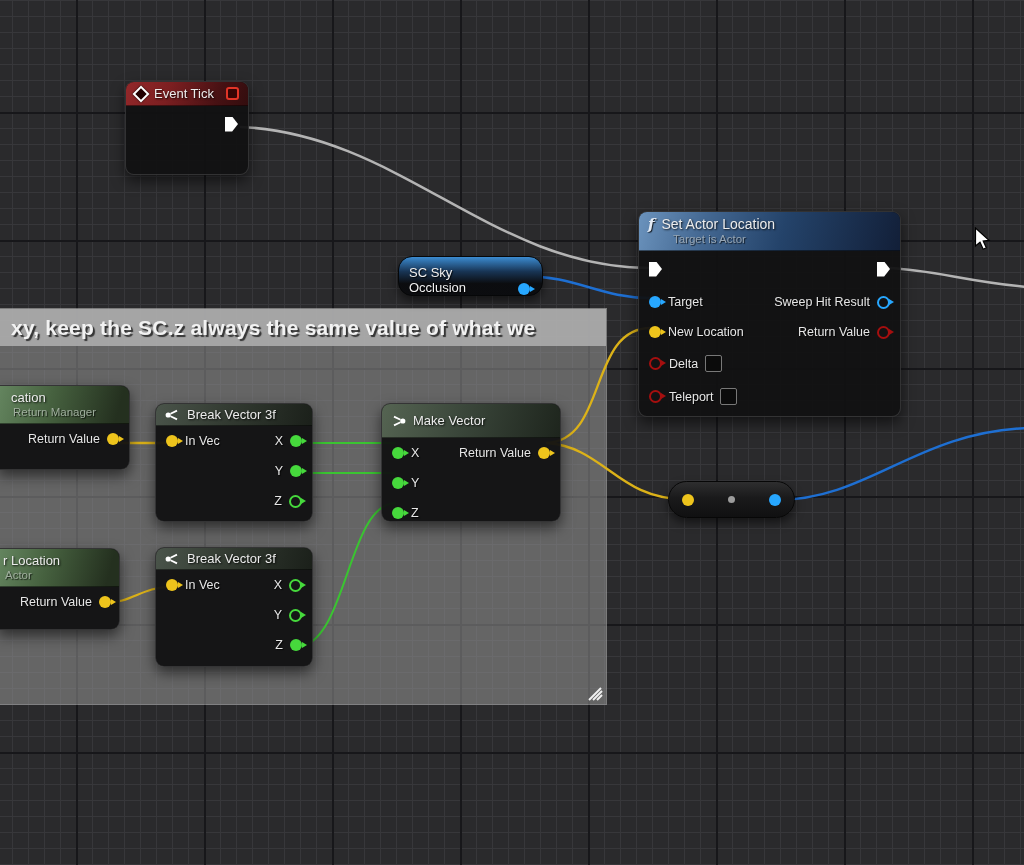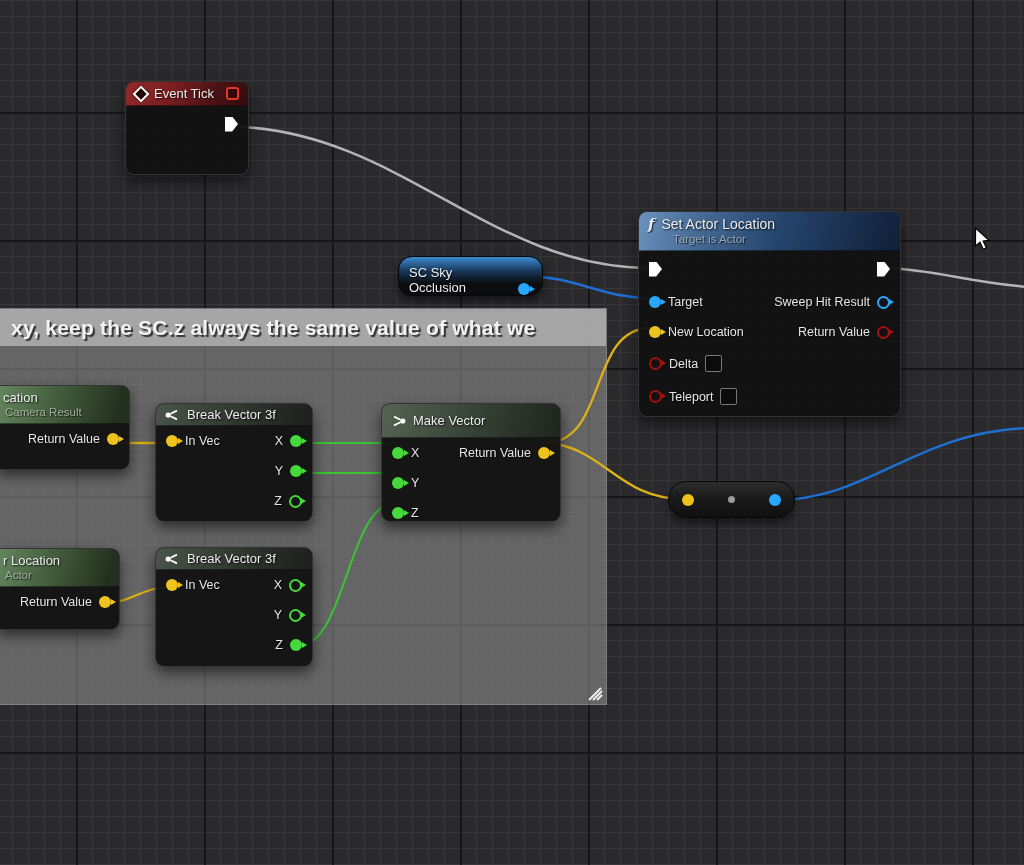--- a/index.html
+++ b/index.html
@@ -171,25 +171,25 @@
       <span class="checkbox"></span>
     </div>
     <div class="row" style="height:33px;">
       <span class="pin hollow c-red"></span>
       <span>Teleport</span>
       <span class="checkbox"></span>
     </div>
   </div>
 
   <div class="node" style="left:-2px;top:385px;width:130px;height:83px;border-radius:0 9px 9px 0;">
-    <div class="node-header hdr-green twoline" style="border-radius:0 8px 0 0;padding-left:4px;">
+    <div class="node-header hdr-green twoline" style="border-radius:0 8px 0 0;padding-left:12px;">
       <div class="hline1">
         <span class="title">cation</span>
       </div>
-      <div class="subtitle green">Camera Result</div>
+      <div class="subtitle green">Return Manager</div>
     </div>
     <div class="row right">
       <span>Return Value</span>
       <span class="pin c-yellow"></span>
     </div>
   </div>
 
   <div class="node" style="left:155px;top:403px;width:156px;height:117px;">
     <div class="node-header hdr-break" style="padding:3px 9px;">
       <svg width="15" height="12" viewBox="0 0 15 12">

